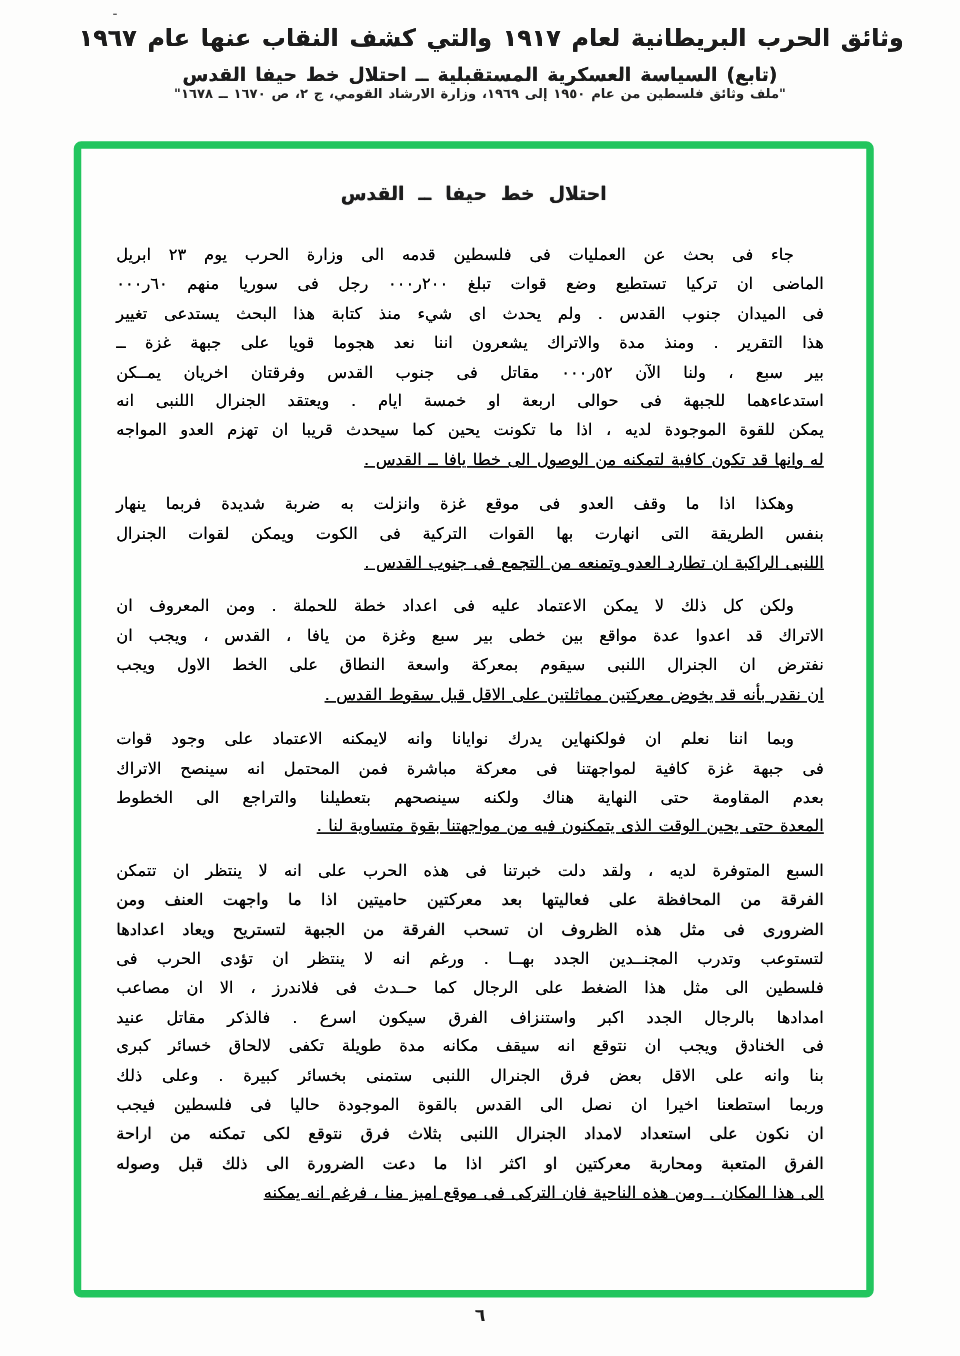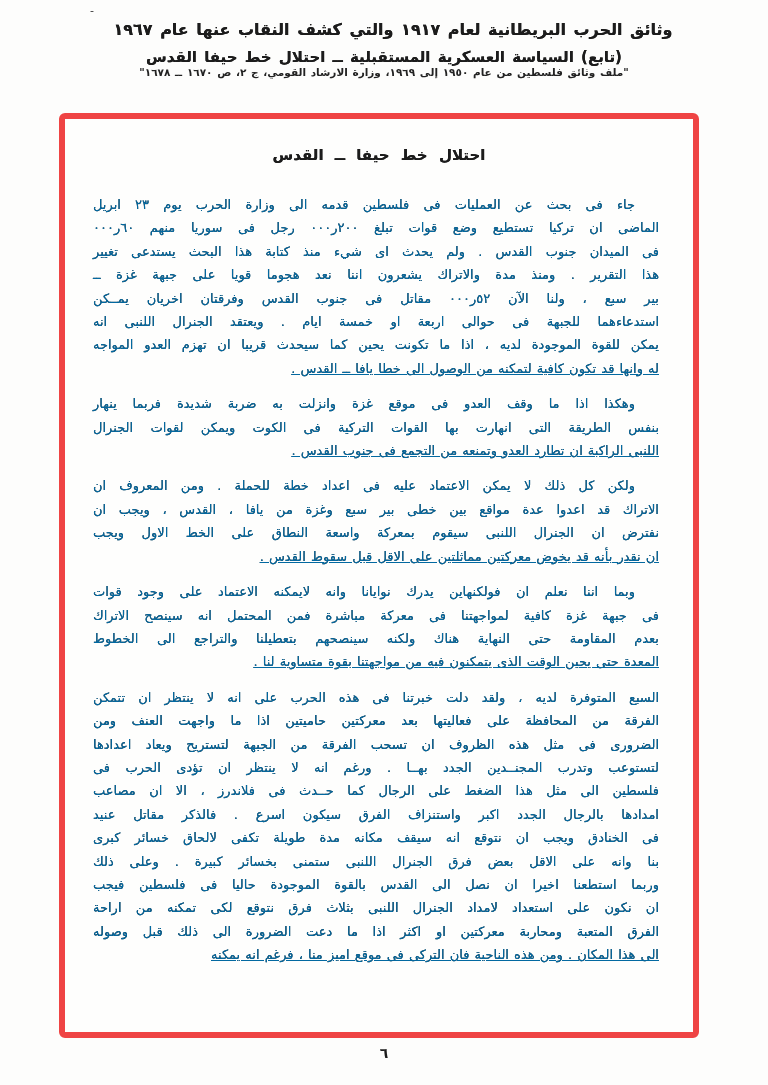--- a/index.html
+++ b/index.html
@@ -22,21 +22,21 @@
   }
   .header {
     position: absolute;
     top: 20px;
     left: 0;
     width: 100%;
     text-align: center;
     direction: rtl;
   }
   .header .h1 {
-    font-size: 16px;
+    font-size: 19px;
     font-weight: 700;
     letter-spacing: 0.2px;
     word-spacing: 2px;
     margin-bottom: 9px;
     text-shadow: 0 0 0.5px #1c1c1c;
     padding-left: 18px;
   }
   .header .h2 {
     font-size: 15px;
     font-weight: 700;
@@ -49,21 +49,21 @@
     font-weight: 700;
     word-spacing: 1px;
     color: #222;
   }
   .green-box {
     position: absolute;
     top: 113px;
     left: 59px;
     width: 640px;
     height: 925px;
-    border: 6px solid #ef4444;
+    border: 6px solid #22c55e;
     border-radius: 6px;
     background: #fefefd;
   }
   .doc-title {
     margin-top: 27px;
     text-align: center;
     direction: rtl;
     font-size: 15px;
     font-weight: 700;
     word-spacing: 6px;
@@ -73,21 +73,21 @@
     direction: rtl;
     padding: 29px 34px 0 28px;
   }
   .para { margin-bottom: 12px; }
   .line {
     font-size: 13px;
     line-height: 23.4px;
     text-align: justify;
     text-align-last: justify;
     word-spacing: 1px;
-    color: #0369a1;
+    color: #000000;
     text-shadow: 0 0 0.3px #2a2a2a;
   }
   .line.first { text-indent: 24px; }
   .line.last { text-align-last: right; text-decoration: underline; }
   .line.bold { font-weight: 400; text-shadow: 0 0 0.6px #111; }
   .footer-page-number {
     position: absolute;
     bottom: 24px;
     left: 0;
     width: 100%;

